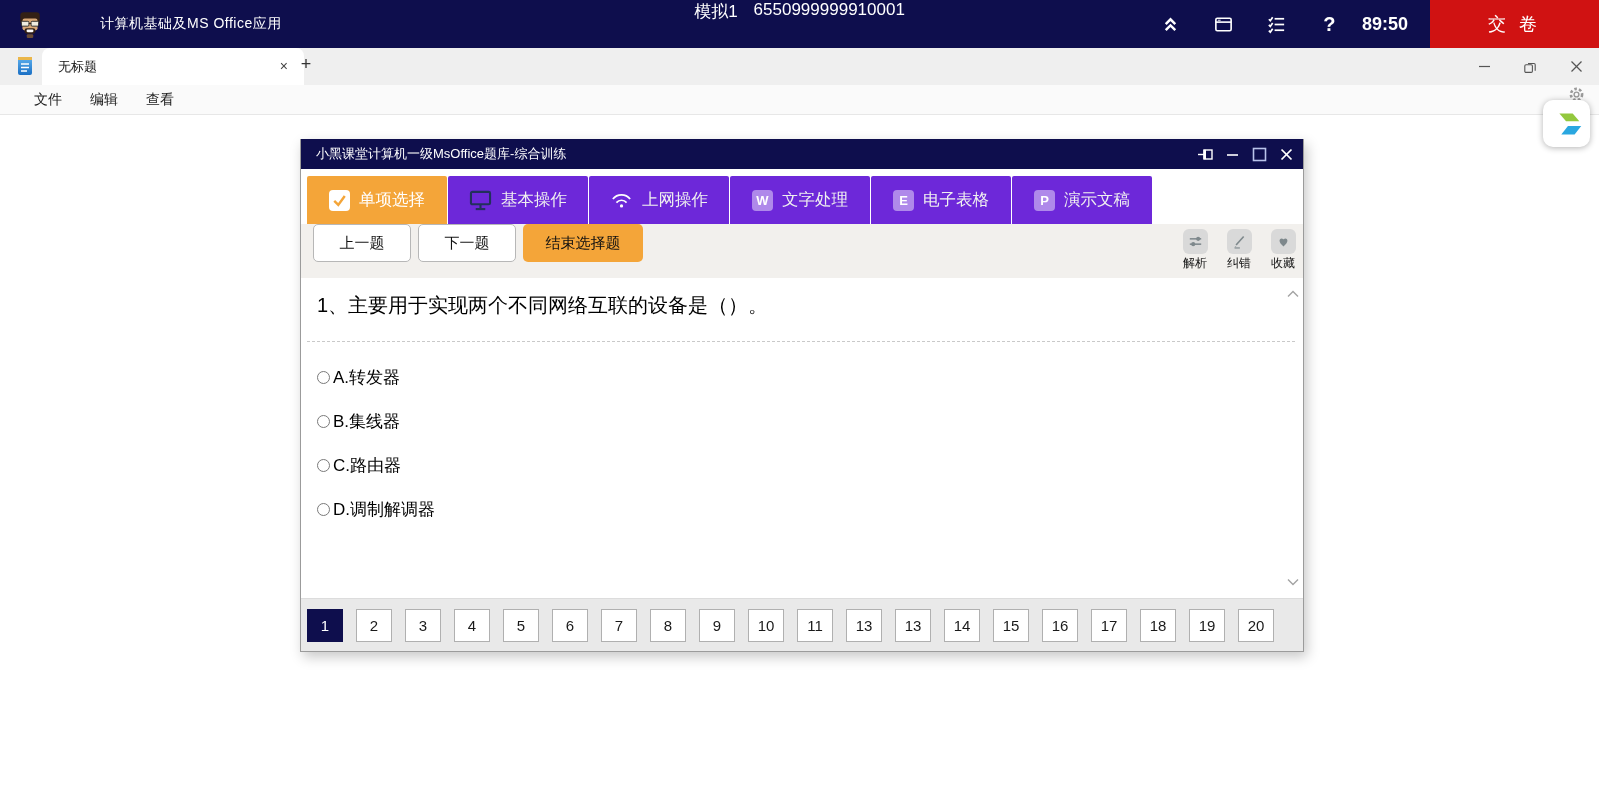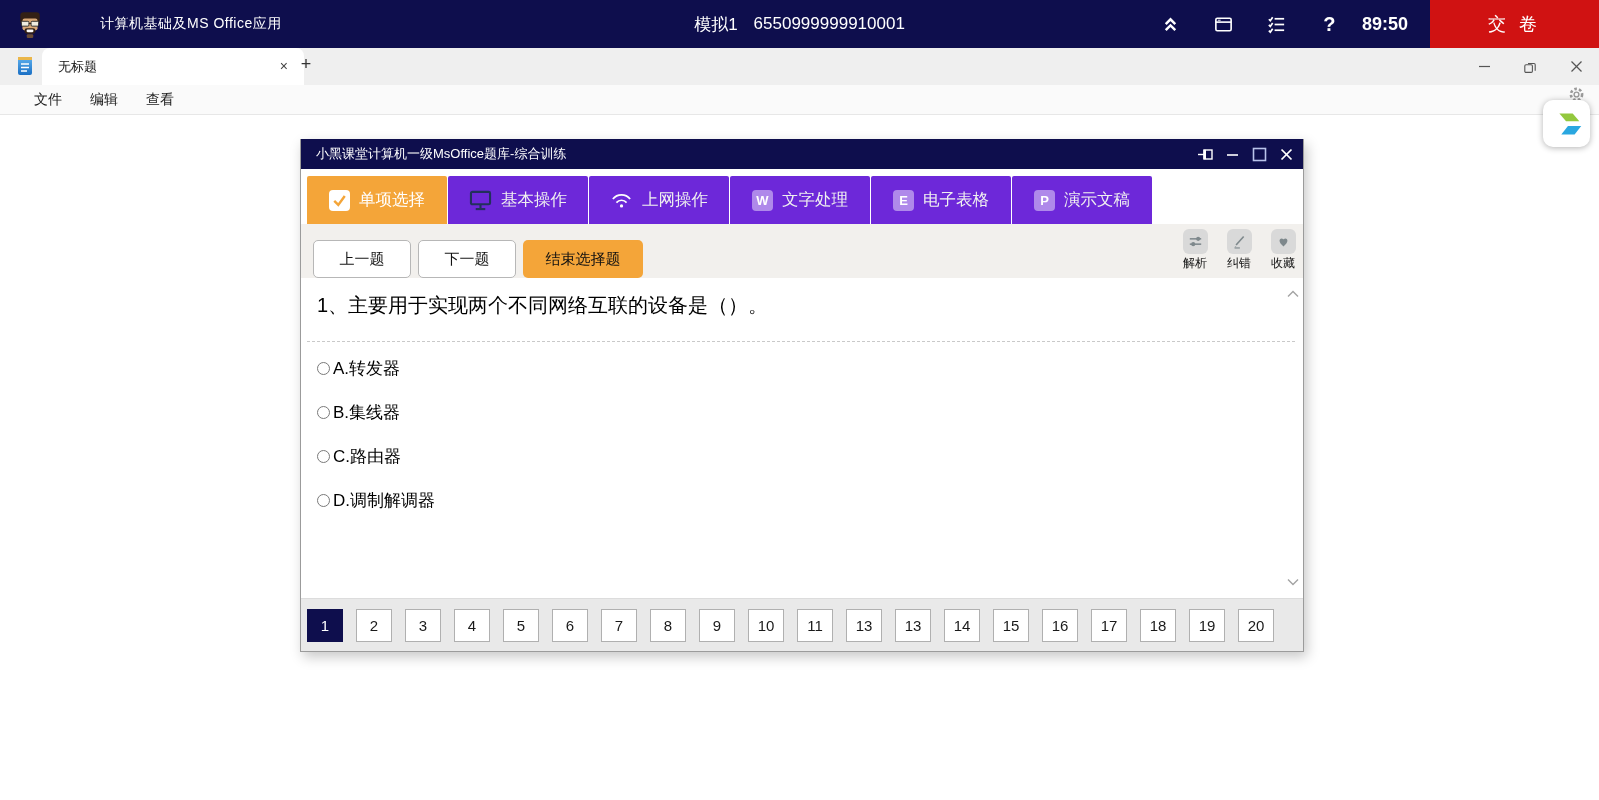--- a/index.html
+++ b/index.html
@@ -16,21 +16,21 @@
   .topbar {
     position: absolute; left: 0; top: 0; width: 1599px; height: 48px;
     background: #0e0e4d; color: #fff;
     display: flex; align-items: center;
   }
   .avatar { margin-left: 16px; width: 28px; height: 28px; flex: 0 0 auto; }
   .topbar-title { margin-left: 56px; font-size: 14px; letter-spacing: .5px; }
   .topbar-center {
     position: absolute; left: 50%; top: 0; height: 48px;
     transform: translateX(-50%);
-    display: flex; align-items: center; gap: 16px; font-size: 17px;
+    display: flex; align-items: flex-start; gap: 16px; font-size: 17px;
   }
   .topbar-right { position: absolute; right: 0; top: 0; height: 48px; display: flex; align-items: center; }
   .top-icon { width: 53px; height: 48px; display: flex; align-items: center; justify-content: center; cursor: pointer; }
   .top-help { font-size: 20px; font-weight: bold; color: #fff; }
   .top-timer { font-size: 18px; font-weight: bold; margin: 0 22px 0 6px; }
   .submit-btn {
     width: 169px; height: 48px; border: none; cursor: pointer;
     background: #d01212; color: #fff; font-size: 18px;
     font-family: "Liberation Sans", sans-serif; letter-spacing: 4px;
   }
@@ -82,40 +82,40 @@
     display: flex; align-items: center; justify-content: center; gap: 9px; font-size: 16.5px;
   }
   .dtab.active { background: #f4a539; color: #fff; }
   .icon-sq {
     width: 21px; height: 21px; border-radius: 4px; flex: 0 0 auto;
     display: flex; align-items: center; justify-content: center;
   }
   .icon-check { background: #fff; }
   .icon-letter { background: rgba(255,255,255,.45); color: #fff; font-weight: bold; font-size: 13px; }
 
-  .dlg-nav { height: 54px; background: #f2f0ed; position: relative; display: flex; align-items: flex-end; padding-left: 12px; gap: 7px; }
+  .dlg-nav { height: 54px; background: #f2f0ed; position: relative; display: flex; align-items: flex-start; padding-left: 12px; gap: 7px; }
   .nav-btn {
     width: 98px; height: 38px; background: #fff; border: 1px solid #b7b7b7; border-radius: 5px;
     font-size: 15px; font-family: "Liberation Sans", sans-serif; color: #111; cursor: pointer;
   }
   .finish-btn {
     width: 120px; height: 38px; background: #f4a539; border: none; border-radius: 5px;
     font-size: 15px; font-family: "Liberation Sans", sans-serif; color: #111; cursor: pointer;
   }
   .tools { position: absolute; right: 3px; top: 5px; display: flex; gap: 10px; }
   .tool { width: 34px; display: flex; flex-direction: column; align-items: center; cursor: pointer; }
   .tool-icon { width: 25px; height: 25px; background: #d9d9d9; border-radius: 6px; display: flex; align-items: center; justify-content: center; }
   .tool-label { font-size: 12px; color: #111; margin-top: 1px; }
 
   .dlg-content { height: 320px; position: relative; background: #fff; }
   .question { padding: 13px 40px 0 16px; font-size: 20px; color: #000; line-height: 29px; }
   .divider { margin: 21px 8px 0 6px; border-top: 1px dashed #c9c9c9; }
   .options { padding-left: 16px; }
   .option { display: flex; align-items: center; font-size: 17px; color: #000; cursor: pointer; }
-  .option:first-child { margin-top: 15px; }
+  .option:first-child { margin-top: 24px; }
   .option + .option { margin-top: 21px; }
   .radio {
     width: 13px; height: 13px; border: 1px solid #7a7a7a; border-radius: 50%;
     background: #fff; margin-right: 3px; flex: 0 0 auto;
   }
   .scroll-up { position: absolute; right: 4px; top: 6px; cursor: pointer; }
   .scroll-down { position: absolute; right: 4px; bottom: 8px; cursor: pointer; }
 
   .dlg-grid {
     height: 53px; background: #e9e9e9; border-top: 1px solid #dcdcdc;

